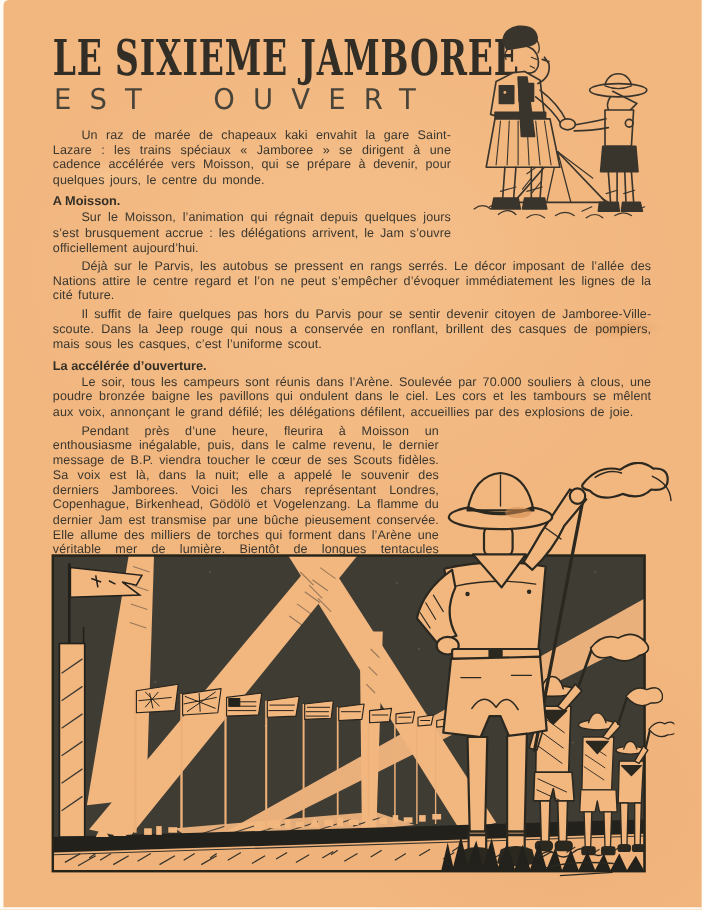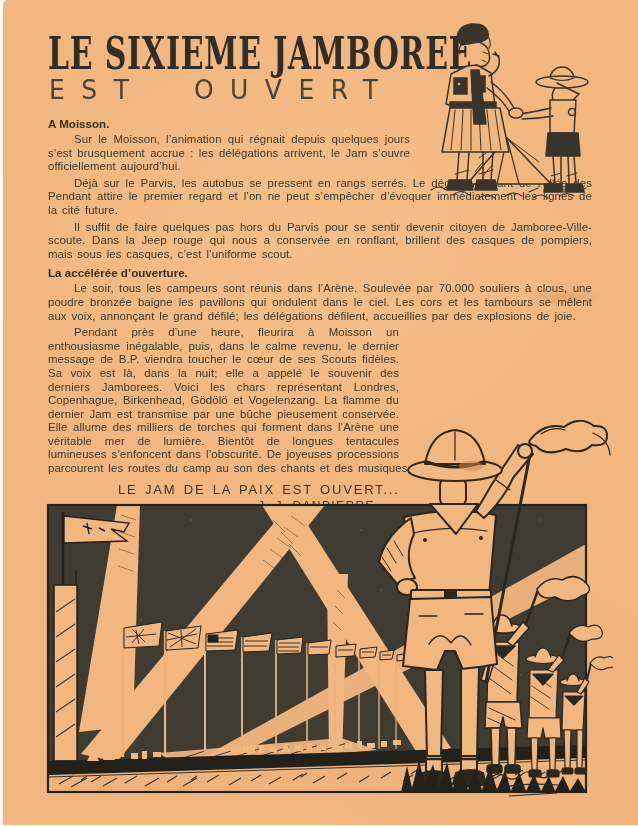--- a/index.html
+++ b/index.html
@@ -74,25 +74,26 @@
 </head>
 <body>
 
 <div class="page">
 
   <div class="content">
     <h1 class="title">LE SIXIEME JAMBOREE</h1>
     <div class="subtitle">EST OUVERT</div>
 
     <div class="col-narrow">
+      <p class="body indent">Un raz de marée de chapeaux kaki envahit la gare Saint-Lazare : les trains spéciaux « Jamboree » se dirigent à une cadence accélérée vers Moisson, qui se prépare à devenir, pour quelques jours, le centre du monde.</p>
       <h3 class="crosshead">A Moisson.</h3>
       <p class="body indent">Sur le Moisson, l’animation qui régnait depuis quelques jours s’est brusquement accrue : les délégations arrivent, le Jam s’ouvre officiellement aujourd’hui.</p>
     </div>
 
-    <p class="body indent">Déjà sur le Parvis, les autobus se pressent en rangs serrés. Le décor imposant de l’allée des Pendant attire le premier regard et l’on ne peut s’empêcher d’évoquer immédiatement les lignes de la cité future.</p>
+    <p class="body indent">Déjà sur le Parvis, les autobus se pressent en rangs serrés. Le décor imposant de l’allée des Nations attire le centre regard et l’on ne peut s’empêcher d’évoquer immédiatement les lignes de la cité future.</p>
     <p class="body indent">Il suffit de faire quelques pas hors du Parvis pour se sentir devenir citoyen de Jamboree-Ville-scoute. Dans la Jeep rouge qui nous a conservée en ronflant, brillent des casques de pompiers, mais sous les casques, c’est l’uniforme scout.</p>
 
     <h3 class="crosshead">La accélérée d’ouverture.</h3>
     <p class="body indent">Le soir, tous les campeurs sont réunis dans l’Arène. Soulevée par 70.000 souliers à clous, une poudre bronzée baigne les pavillons qui ondulent dans le ciel. Les cors et les tambours se mêlent aux voix, annonçant le grand défilé; les délégations défilent, accueillies par des explosions de joie.</p>
     <p class="body indent"><span class="wrap-spacer"></span><span>Pendant près d’une heure, fleurira à Moisson un enthousiasme inégalable, puis, dans le calme revenu, le dernier message de B.P. viendra toucher le cœur de ses Scouts fidèles. Sa voix est là, dans la nuit; elle a appelé le souvenir des derniers Jamborees. Voici les chars représentant Londres, Copenhague, Birkenhead, Gödölö et Vogelenzang. La flamme du dernier Jam est transmise par une bûche pieusement conservée. Elle allume des milliers de torches qui forment dans l’Arène une véritable mer de lumière. Bientôt de longues tentacules lumineuses s’enfoncent dans l’obscurité. De joyeuses processions parcourent les routes du camp au son des chants et des musiques.</span></p>
 
     <div class="jam-line">LE JAM DE LA PAIX EST OUVERT...</div>
     <div class="byline">J.-J. DANPIERRE.</div>
   </div>
 

